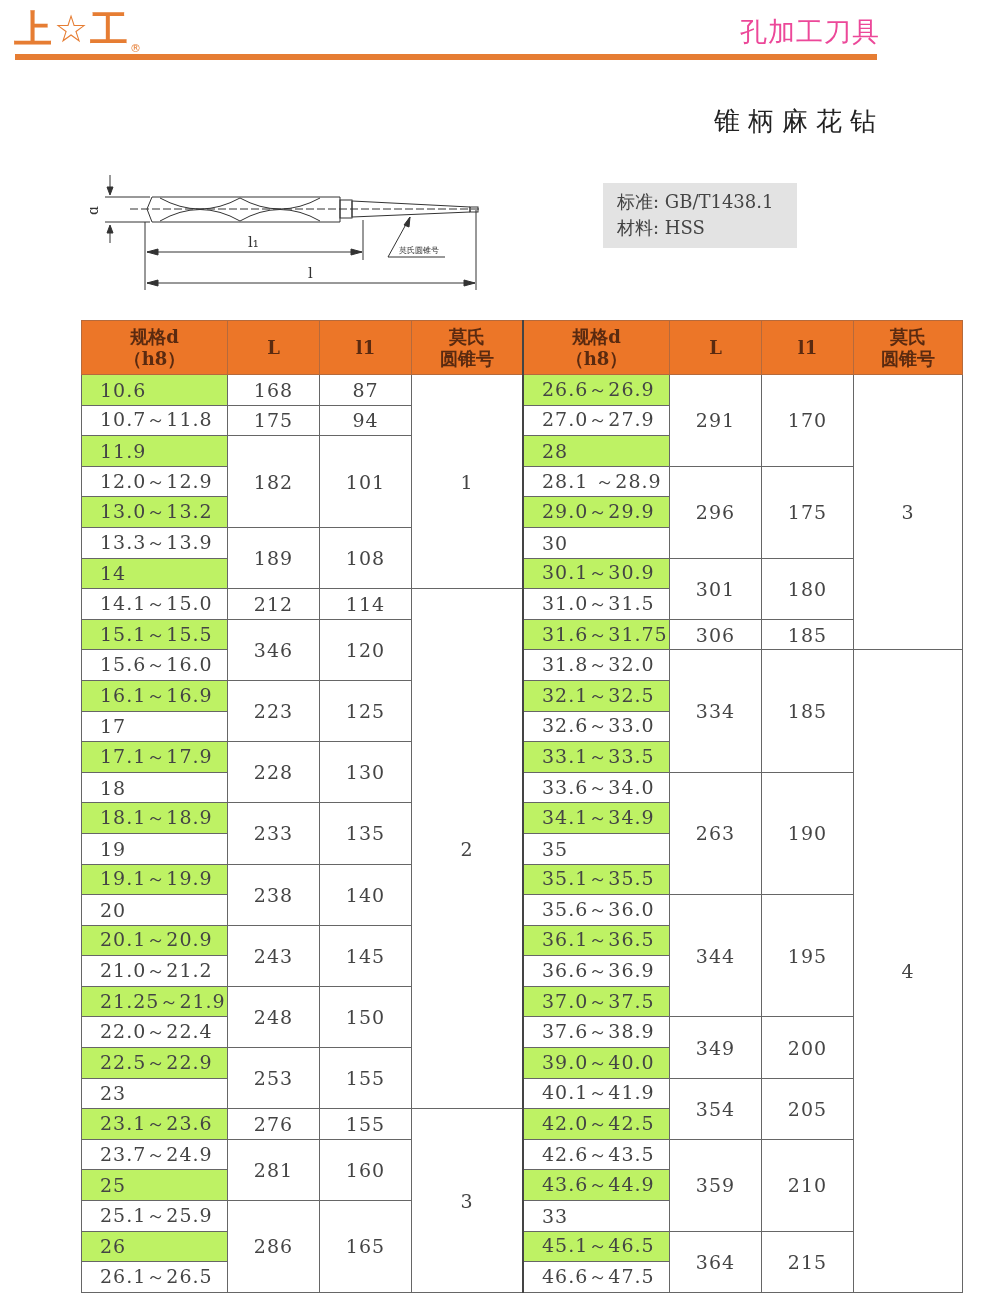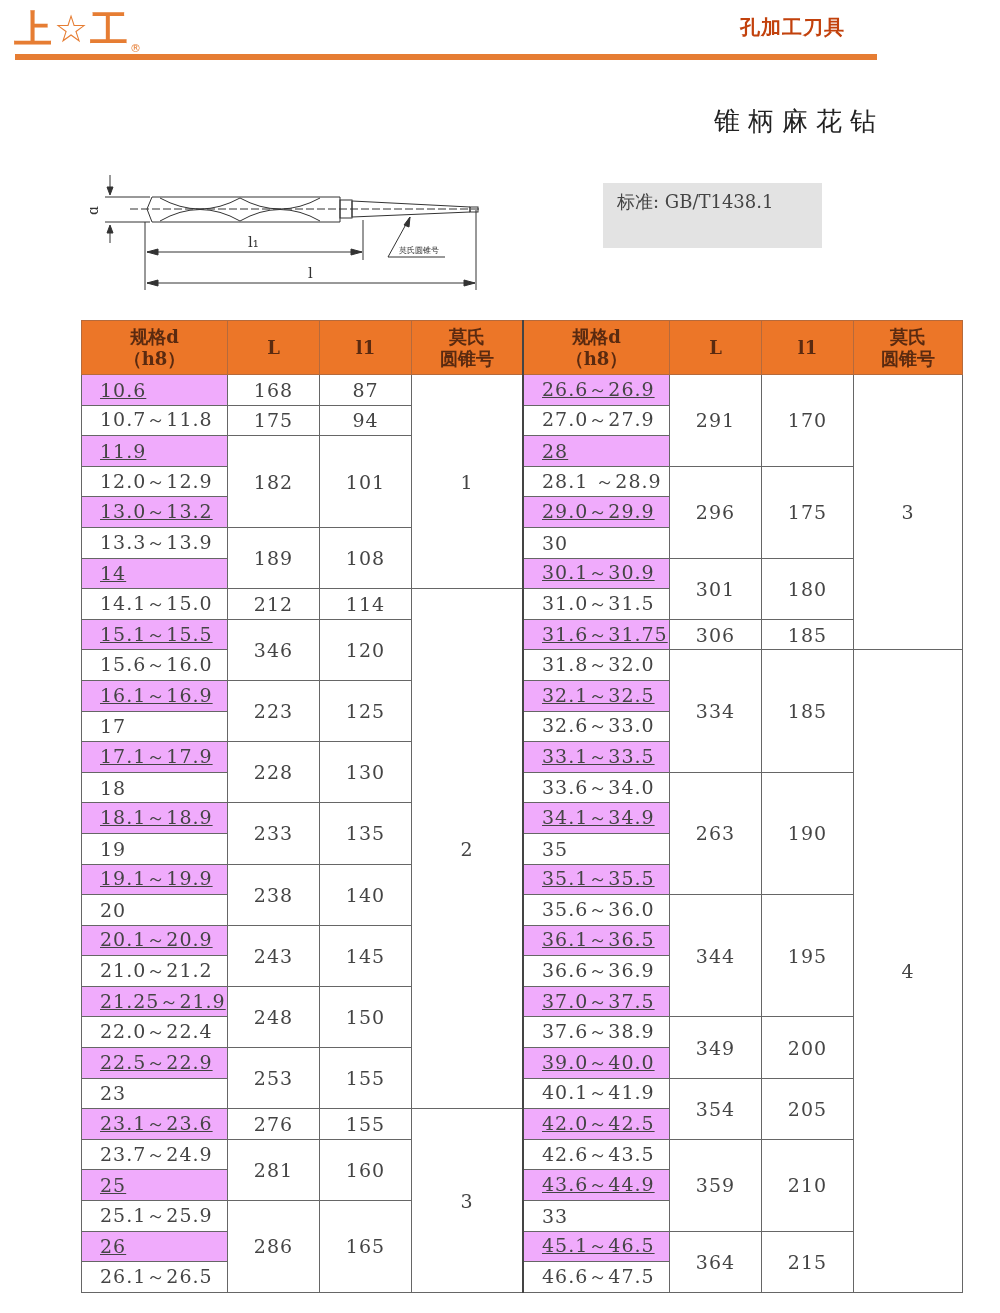--- a/index.html
+++ b/index.html
@@ -1,28 +1,28 @@
 <!DOCTYPE html>
 <html><head>
 <meta charset="utf-8">
 <style>
   html,body{margin:0;padding:0;background:#fff;}
   body{width:1000px;height:1313px;position:relative;overflow:hidden;font-family:"DejaVu Sans",sans-serif;}
   .logo{position:absolute;left:14px;top:4px;color:#e67d33;font-size:38px;font-weight:bold;letter-spacing:2px;}
   .logo .reg{font-size:11px;font-weight:normal;vertical-align:bottom;}
-  .cat{position:absolute;left:740px;top:14px;color:#c2410c;font-size:20px;letter-spacing:1px;font-weight:bold;}
+  .cat{position:absolute;left:740px;top:14px;color:#ec4899;font-size:27px;letter-spacing:1px;}
   .topline{position:absolute;left:15px;top:54px;width:862px;height:6px;background:#e67d33;}
   .title{position:absolute;left:0;width:884px;top:104px;text-align:right;font-size:26px;letter-spacing:8px;color:#222;}
-  .spec{position:absolute;left:603px;top:183px;width:219px;height:65px;background:#e3e3e3;font-family:"DejaVu Serif",serif;font-size:18px;color:#444;padding:6px 0 0 14px;box-sizing:border-box;line-height:26px;}
+  .spec{position:absolute;left:603px;top:183px;width:194px;height:65px;background:#e3e3e3;font-family:"DejaVu Serif",serif;font-size:18px;color:#444;padding:6px 0 0 14px;box-sizing:border-box;line-height:26px;}
   .drawing{position:absolute;left:90px;top:165px;}
   table.spec-table{position:absolute;left:63px;top:320px;border-collapse:collapse;font-family:"DejaVu Serif",serif;margin-left:18px;}
   table.spec-table th{background:#ec7628;color:#5a2a10;font-weight:bold;font-size:18px;border:1px solid #b56a3c;height:53px;padding:0;text-align:center;line-height:22px;}
   table.spec-table td{border:1px solid #666;height:29.6px;padding:0;font-size:19px;color:#444;text-align:center;background:#fff;letter-spacing:1px;}
   table.spec-table td.d{text-align:left;padding-left:18px;}
-  table.spec-table td.g{background:#f0abfc;text-decoration:underline;}
+  table.spec-table td.g{background:#bef264;}
   .c1{width:145px}.c2{width:91px}.c3{width:91px}.c4{width:110px}
   .c5{width:145px}.c6{width:91px}.c7{width:91px}.c8{width:108px}
   table.spec-table td.sep,table.spec-table th.sep{border-right:2px solid #444;}
 </style>
 </head>
 <body>
 
 <div class="logo"><span>上☆工</span><span class="reg">®</span></div>
 <div class="cat">孔加工刀具</div>
 <div class="topline"></div>
@@ -58,20 +58,21 @@
     <polygon points="320,52 314,60 319,62" fill="#333"></polygon>
   </g>
   <text x="8" y="50" font-family="DejaVu Serif, serif" font-size="14" fill="#333" transform="rotate(-90 8 50)">d</text>
   <text x="158" y="82" font-family="DejaVu Serif, serif" font-size="15" fill="#333">l₁</text>
   <text x="218" y="113" font-family="DejaVu Serif, serif" font-size="15" fill="#333">l</text>
   <text x="309" y="88" font-family="DejaVu Sans, sans-serif" font-size="8" fill="#333">莫氏圆锥号</text>
 </svg>
 
 <div class="spec">
   <div>标准: GB/T1438.1</div>
+  <div>材料: HSS</div>
 </div>
 
 <table class="spec-table">
   <thead>
       <tr id="hdr">
         <th class="c1">
           <div>规格d</div>
           <div>（h8）</div>
         </th>
         <th class="c2">

